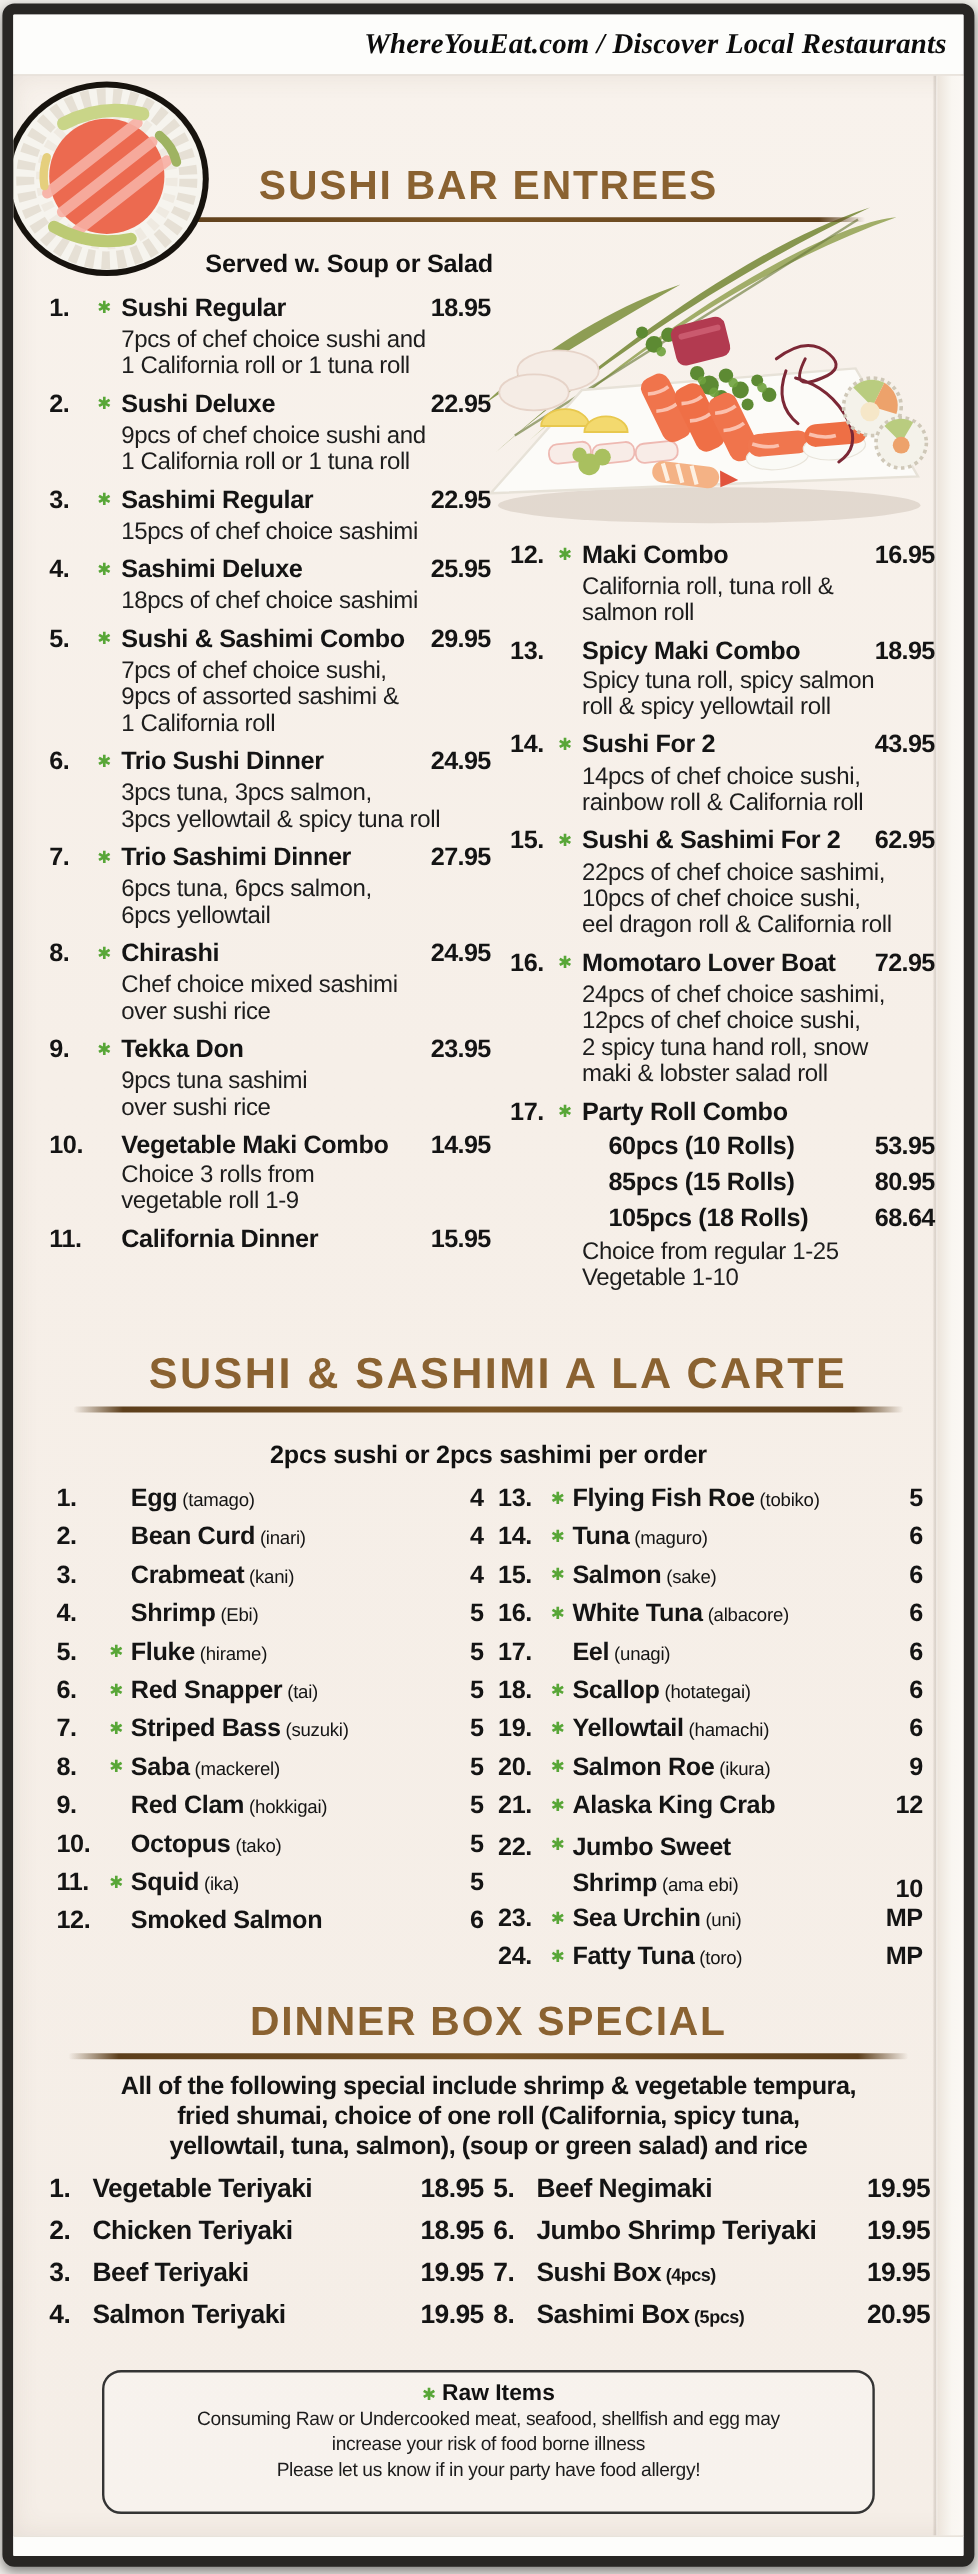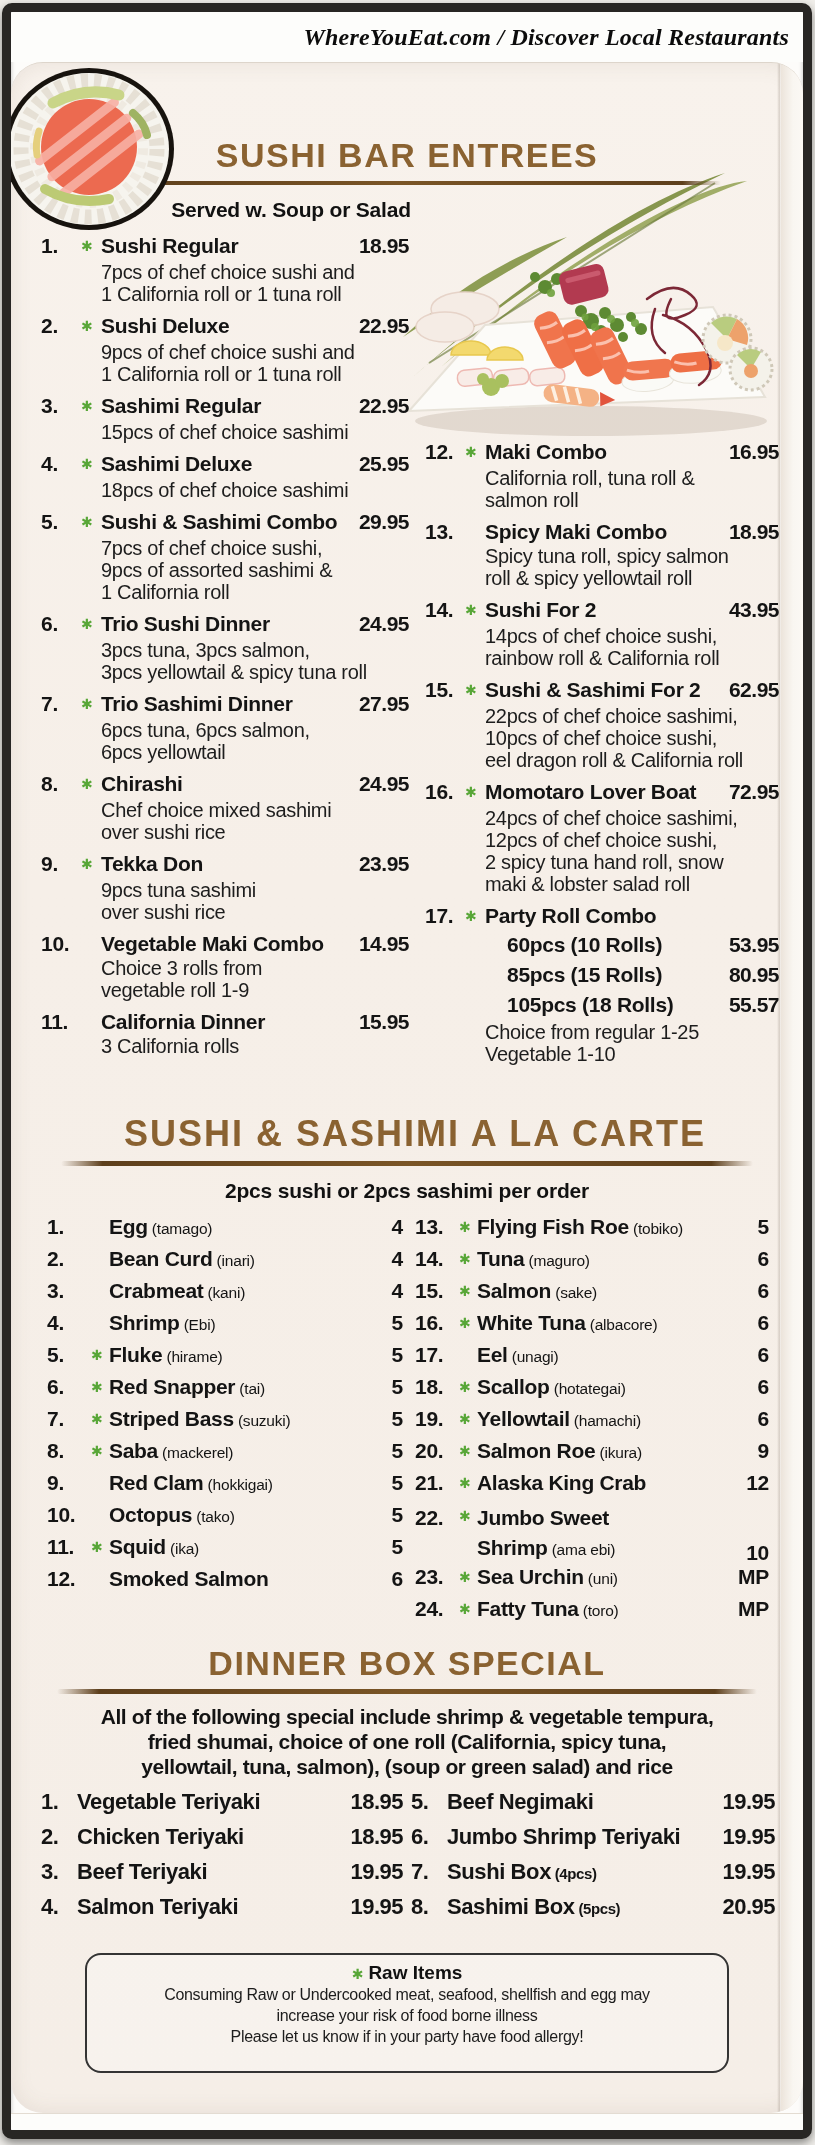--- a/index.html
+++ b/index.html
@@ -26,21 +26,20 @@
     font-family:"Liberation Serif", serif;
     font-style:italic;font-weight:600;font-size:24px;color:#0c0c0c;
     letter-spacing:0.2px;white-space:nowrap;
   }
   .paper{
     position:relative;flex:1 1 auto;
     background:linear-gradient(180deg,#f8f2ec 0%,#f6efe8 40%,#f5eee7 100%);
     border-top:1px solid #ddd5cb;
     box-shadow:inset 0 0 22px rgba(98,76,54,.10);
     overflow:hidden;
-    border-radius:32px;
   }
   .fold-strip{
     position:absolute;top:0;bottom:0;right:0;width:22px;z-index:0;
     background:linear-gradient(90deg,#ece4db 0%,#f9f6f1 55%,#fbf8f4 100%);
   }
   .fold-line{
     position:absolute;top:0;bottom:0;right:22px;width:4px;z-index:0;
     background:linear-gradient(90deg,rgba(110,95,80,0) 0%,rgba(110,95,80,.22) 60%,rgba(255,255,255,.5) 100%);
   }
   .bottomband{flex:0 0 16px;background:#fdfdfb;border-top:1px solid #e3dcd2;}
@@ -61,21 +60,21 @@
   .t-dinner{font-size:34px;}
   .rule{
     height:4px;margin:7px auto 0;border-radius:3px;
     background:linear-gradient(90deg,rgba(74,49,21,0) 0%,#5d3f1c 6%,#7a5526 50%,#5d3f1c 94%,rgba(74,49,21,0) 100%);
   }
   .rule-entrees{width:640px;margin-left:70px;}
   .rule-carte{width:692px;height:5px;}
   .rule-dinner{width:700px;height:5px;}
   .sec-sub{
     text-align:center;font-size:21px;font-weight:700;color:#111;
-    margin-top:13px;letter-spacing:-0.2px;
+    margin-top:24px;letter-spacing:-0.2px;
   }
   .sub-entrees{width:420px;margin-left:70px;}
 
   
   .entree-cols{display:flex;padding:12px 24px 0 30px;}
   .ecol-left{width:368px;flex:0 0 368px;}
   .ecol-right{flex:1 1 auto;padding-left:16px;padding-top:206px;}
   .m-item{margin-bottom:9px;}
   .m-head{display:flex;align-items:baseline;font-size:21px;font-weight:700;color:#141414;line-height:24px;letter-spacing:-0.3px;}
   .m-num{flex:0 0 40px;}
@@ -344,21 +343,20 @@
                 </div>
                 <div class="m-desc">Choice 3 rolls from<br>vegetable roll 1-9</div>
               </div>
               <div class="m-item">
                 <div class="m-head">
                   <span class="m-num">11.</span>
                   <span class="m-star"></span>
                   <span class="m-name">California Dinner</span>
                   <span class="m-price">15.95</span>
                 </div>
-                <div class="m-desc">3 California rolls</div>
               </div>
             </div>
           <div class="ecol-right" id="entrees-right">
               <div class="m-item">
                 <div class="m-head">
                   <span class="m-num">12.</span>
                   <span class="m-star">✱</span>
                   <span class="m-name">Maki Combo</span>
                   <span class="m-price">16.95</span>
                 </div>
@@ -409,21 +407,21 @@
                 <div class="m-sub">
                   <span class="m-sub-label">60pcs (10 Rolls)</span>
                   <span class="m-sub-price">53.95</span>
                 </div>
                 <div class="m-sub">
                   <span class="m-sub-label">85pcs (15 Rolls)</span>
                   <span class="m-sub-price">80.95</span>
                 </div>
                 <div class="m-sub">
                   <span class="m-sub-label">105pcs (18 Rolls)</span>
-                  <span class="m-sub-price">55.57</span>
+                  <span class="m-sub-price">68.64</span>
                 </div>
                 <div class="m-desc">Choice from regular 1-25<br>Vegetable 1-10</div>
               </div>
             </div>
         </div>
       </section>
 
       <section class="carte-section">
         <h2 class="sec-title t-carte">SUSHI &amp; SASHIMI A LA CARTE</h2>
         <div class="rule rule-carte"></div>

